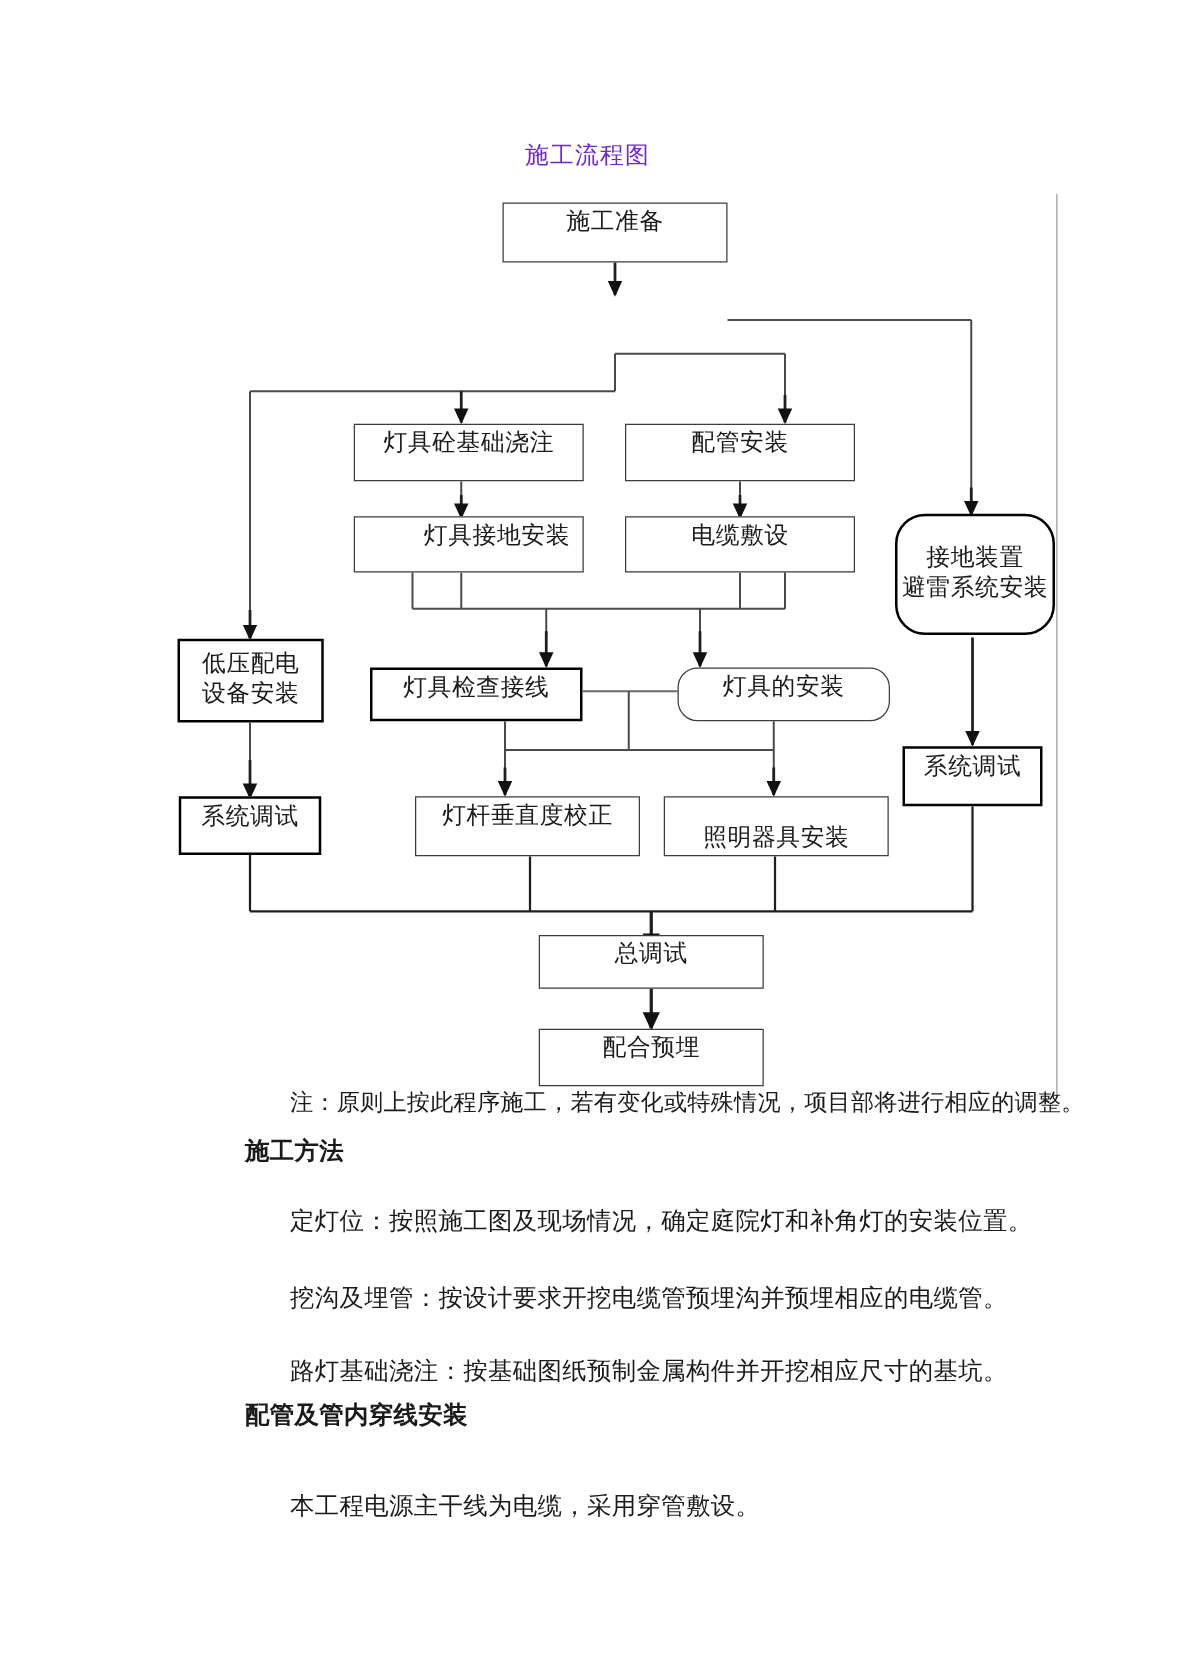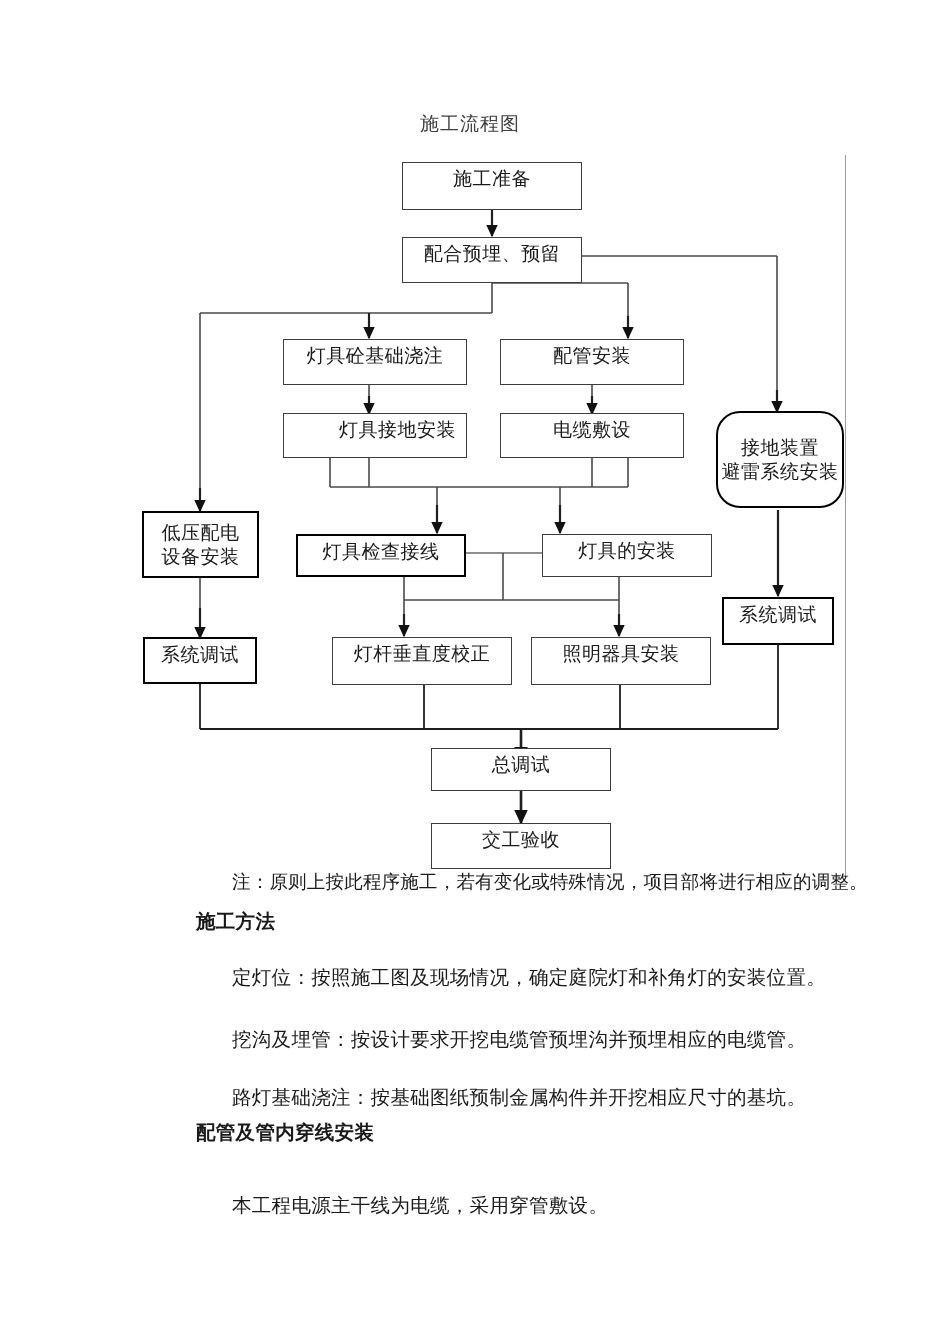--- a/index.html
+++ b/index.html
@@ -38,21 +38,21 @@
 
   .node {
     position: absolute;
     box-sizing: border-box;
     border: 1px solid #3d3d3d;
     background: #ffffff;
     display: flex;
     justify-content: center;
     align-items: flex-start;
     text-align: center;
-    font-family: Liberation Sans, sans-serif;
+    font-family: Liberation Mono, monospace;
     font-size: 19px;
     line-height: 1.25;
     color: #1a1a1a;
     letter-spacing: 0.5px;
     padding-top: 4px;
   }
   .node.bold {
     border: 2px solid #000000;
   }
   .node.two-line {
@@ -64,21 +64,21 @@
     white-space: pre-line;
   }
 
   
   #chart-title {
     position: absolute;
     left: 420px;
     top: 111px;
     font-size: 19px;
     letter-spacing: 1px;
-    color: #404040;
+    color: #6d28d9;
   }
 
   
   #chart-note {
     position: absolute;
     left: 232px;
     top: 869px;
     font-size: 18.5px;
     letter-spacing: 0.2px;
     color: #1a1a1a;
@@ -236,23 +236,20 @@
         <line x1="521" y1="790" x2="521" y2="823" marker-end="url(#arrowThick)"></line>
       </g>
     </svg>
 
     <div id="chart-title">施工流程图</div>
 
     <div class="node" style="left:402px; top:162px; width:180px; height:48px;">
       <span class="node-label">施工准备</span>
     </div>
 
-    <div class="node" style="left:402px; top:237px; width:180px; height:46px;">
-      <span class="node-label">配合预埋、预留</span>
-    </div>
 
     <div class="node" style="left:283px; top:339px; width:184px; height:46px;">
       <span class="node-label">灯具砼基础浇注</span>
     </div>
 
     <div class="node" style="left:500px; top:339px; width:184px; height:46px;">
       <span class="node-label">配管安装</span>
     </div>
 
     <div class="node" style="left:283px; top:413px; width:184px; height:45px;padding-left:45px;">
@@ -270,46 +267,46 @@
 
     <div class="node bold two-line" style="left:142px; top:511px; width:117px; height:67px;">
       <span class="node-label">低压配电
 设备安装</span>
     </div>
 
     <div class="node bold" style="left:296px; top:534px; width:170px; height:43px;">
       <span class="node-label">灯具检查接线</span>
     </div>
 
-    <div class="node" style="left:542px; top:534px; width:170px; height:43px;">
+    <div class="node" style="left:542px; top:534px; width:170px; height:43px;border-radius:16px;">
       <span class="node-label">灯具的安装</span>
     </div>
 
     <div class="node bold" style="left:143px; top:637px; width:114px; height:47px;">
       <span class="node-label">系统调试</span>
     </div>
 
     <div class="node" style="left:332px; top:637px; width:180px; height:48px;">
       <span class="node-label">灯杆垂直度校正</span>
     </div>
 
-    <div class="node" style="left:531px; top:637px; width:180px; height:48px;">
+    <div class="node" style="left:531px; top:637px; width:180px; height:48px;align-items:flex-end;">
       <span class="node-label">照明器具安装</span>
     </div>
 
     <div class="node bold" style="left:722px; top:597px; width:112px; height:48px;">
       <span class="node-label">系统调试</span>
     </div>
 
     <div class="node" style="left:431px; top:748px; width:180px; height:43px;">
       <span class="node-label">总调试</span>
     </div>
 
     <div class="node" style="left:431px; top:823px; width:180px; height:46px;">
-      <span class="node-label">交工验收</span>
+      <span class="node-label">配合预埋</span>
     </div>
 
     <div id="page-rule"></div>
 
     <div id="chart-note">注：原则上按此程序施工，若有变化或特殊情况，项目部将进行相应的调整。</div>
   </div>
 
   <div id="body-text">
       <div class="para heading" style="position: absolute; top: 12px;">施工方法</div>
       <div class="para indent" style="position: absolute; top: 68px;">定灯位：按照施工图及现场情况，确定庭院灯和补角灯的安装位置。</div>

